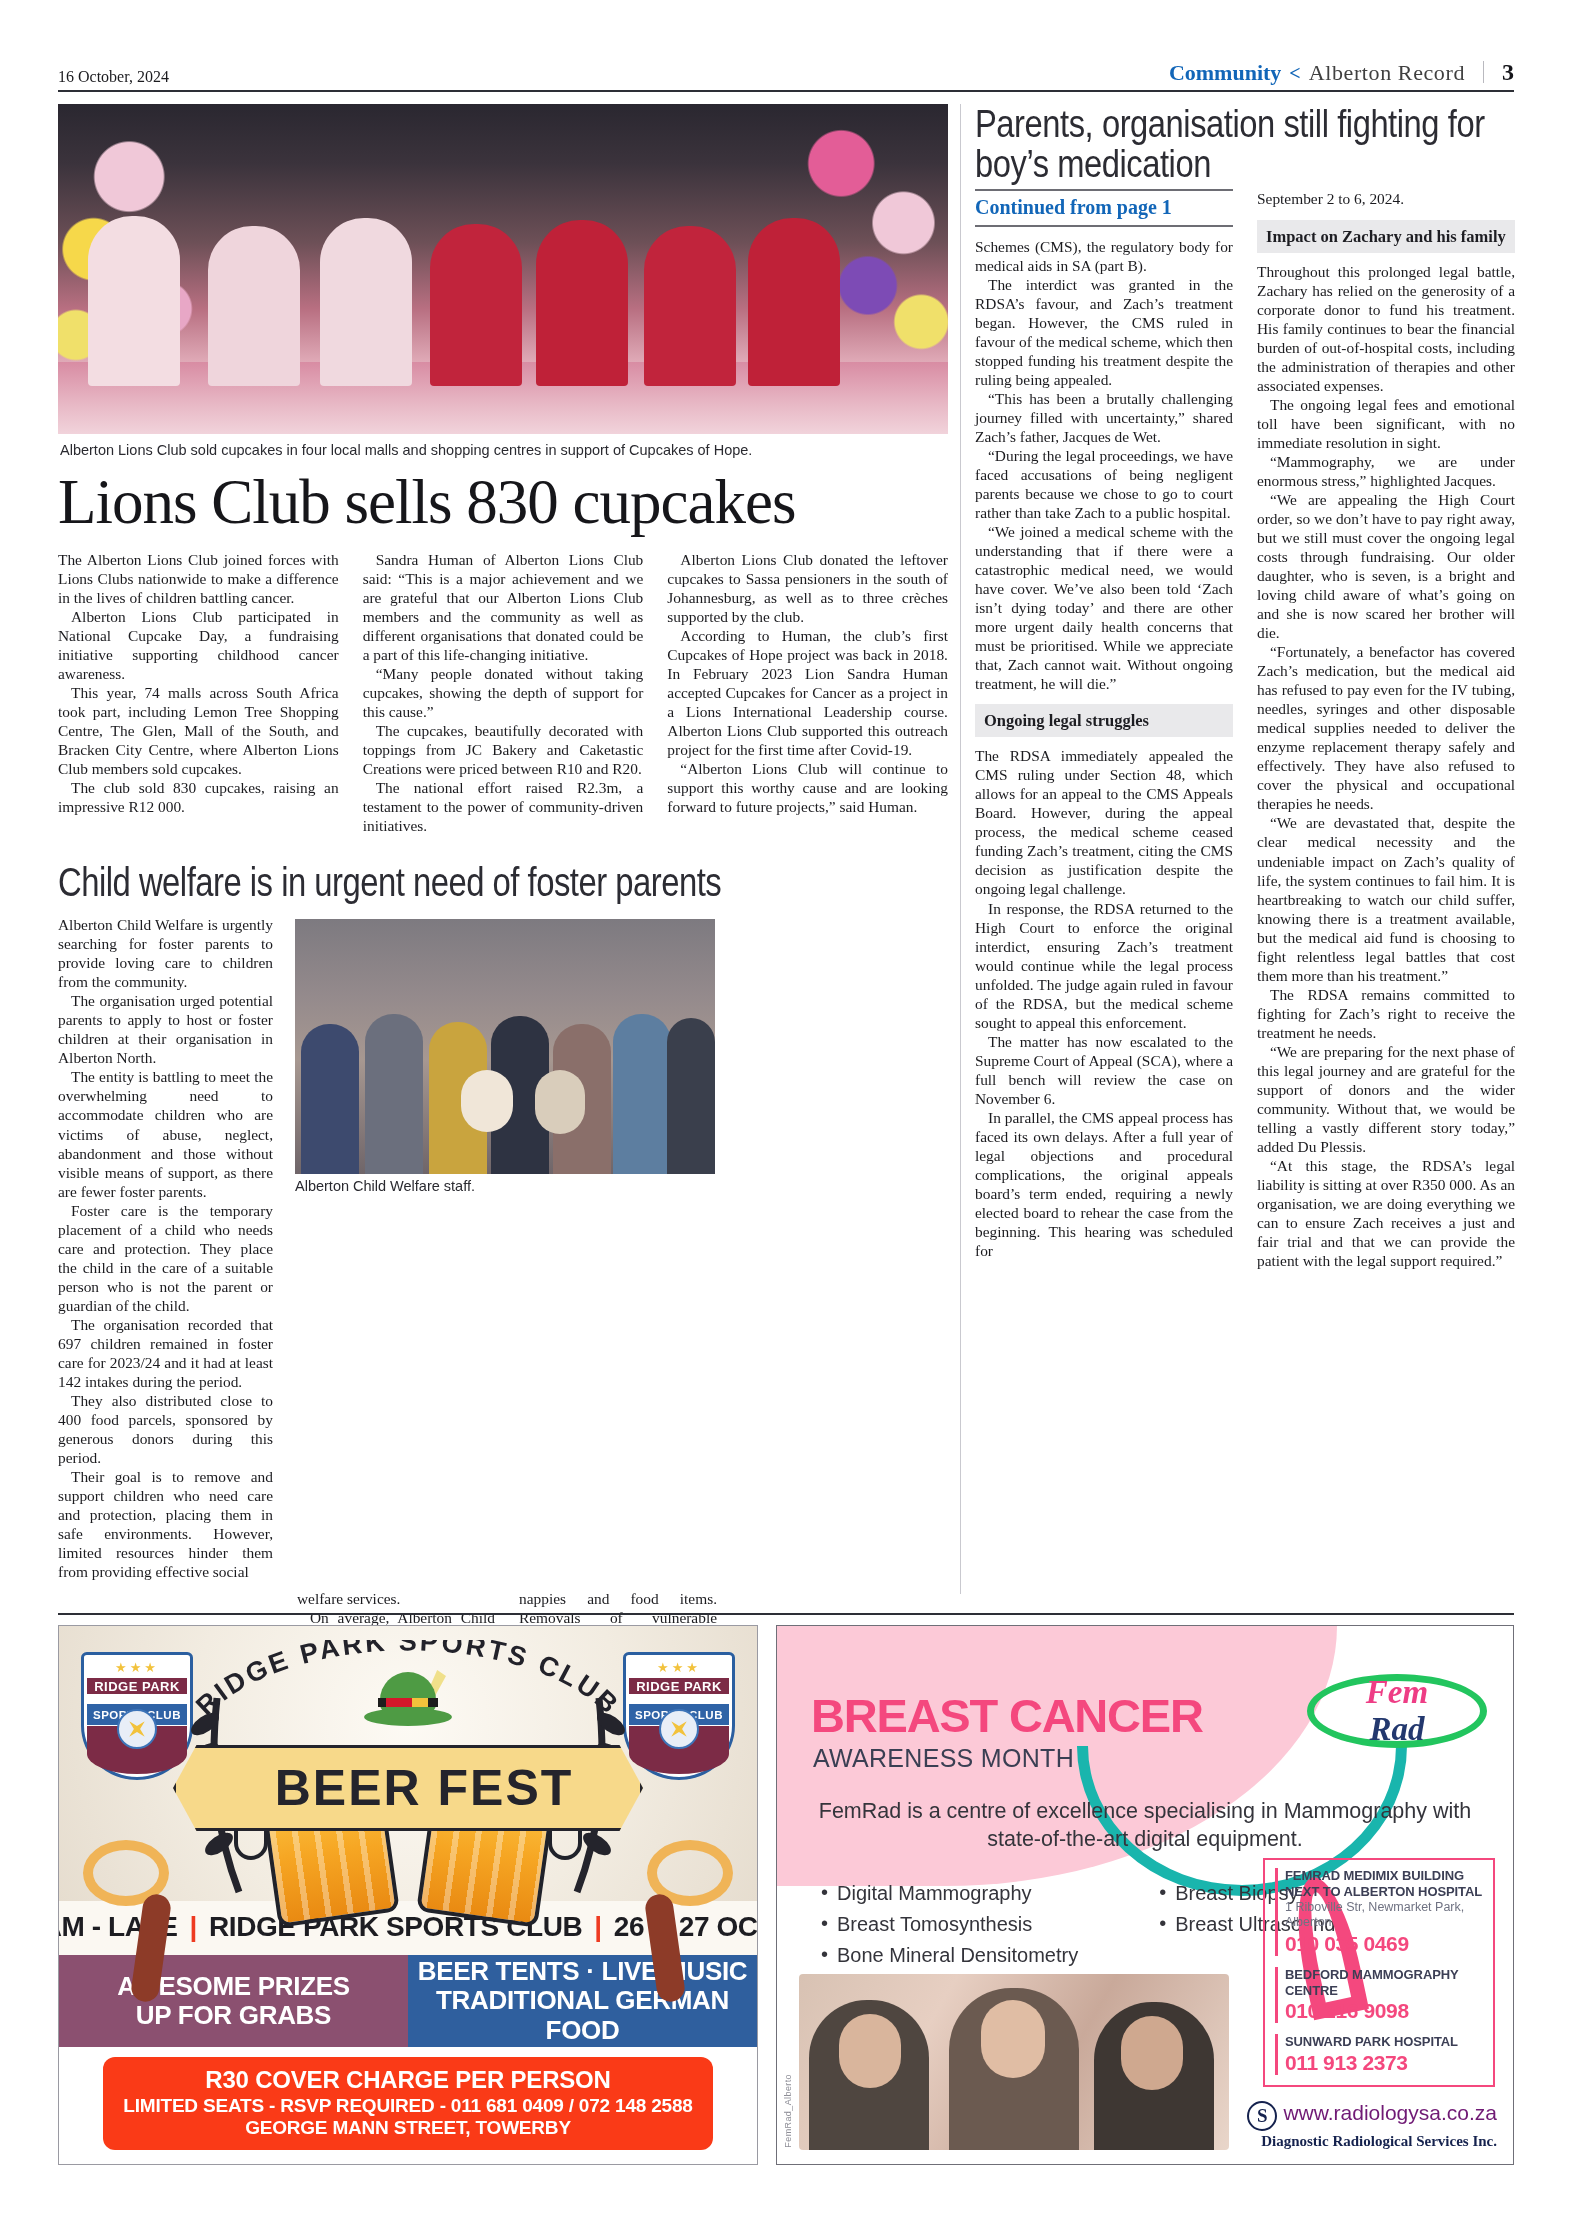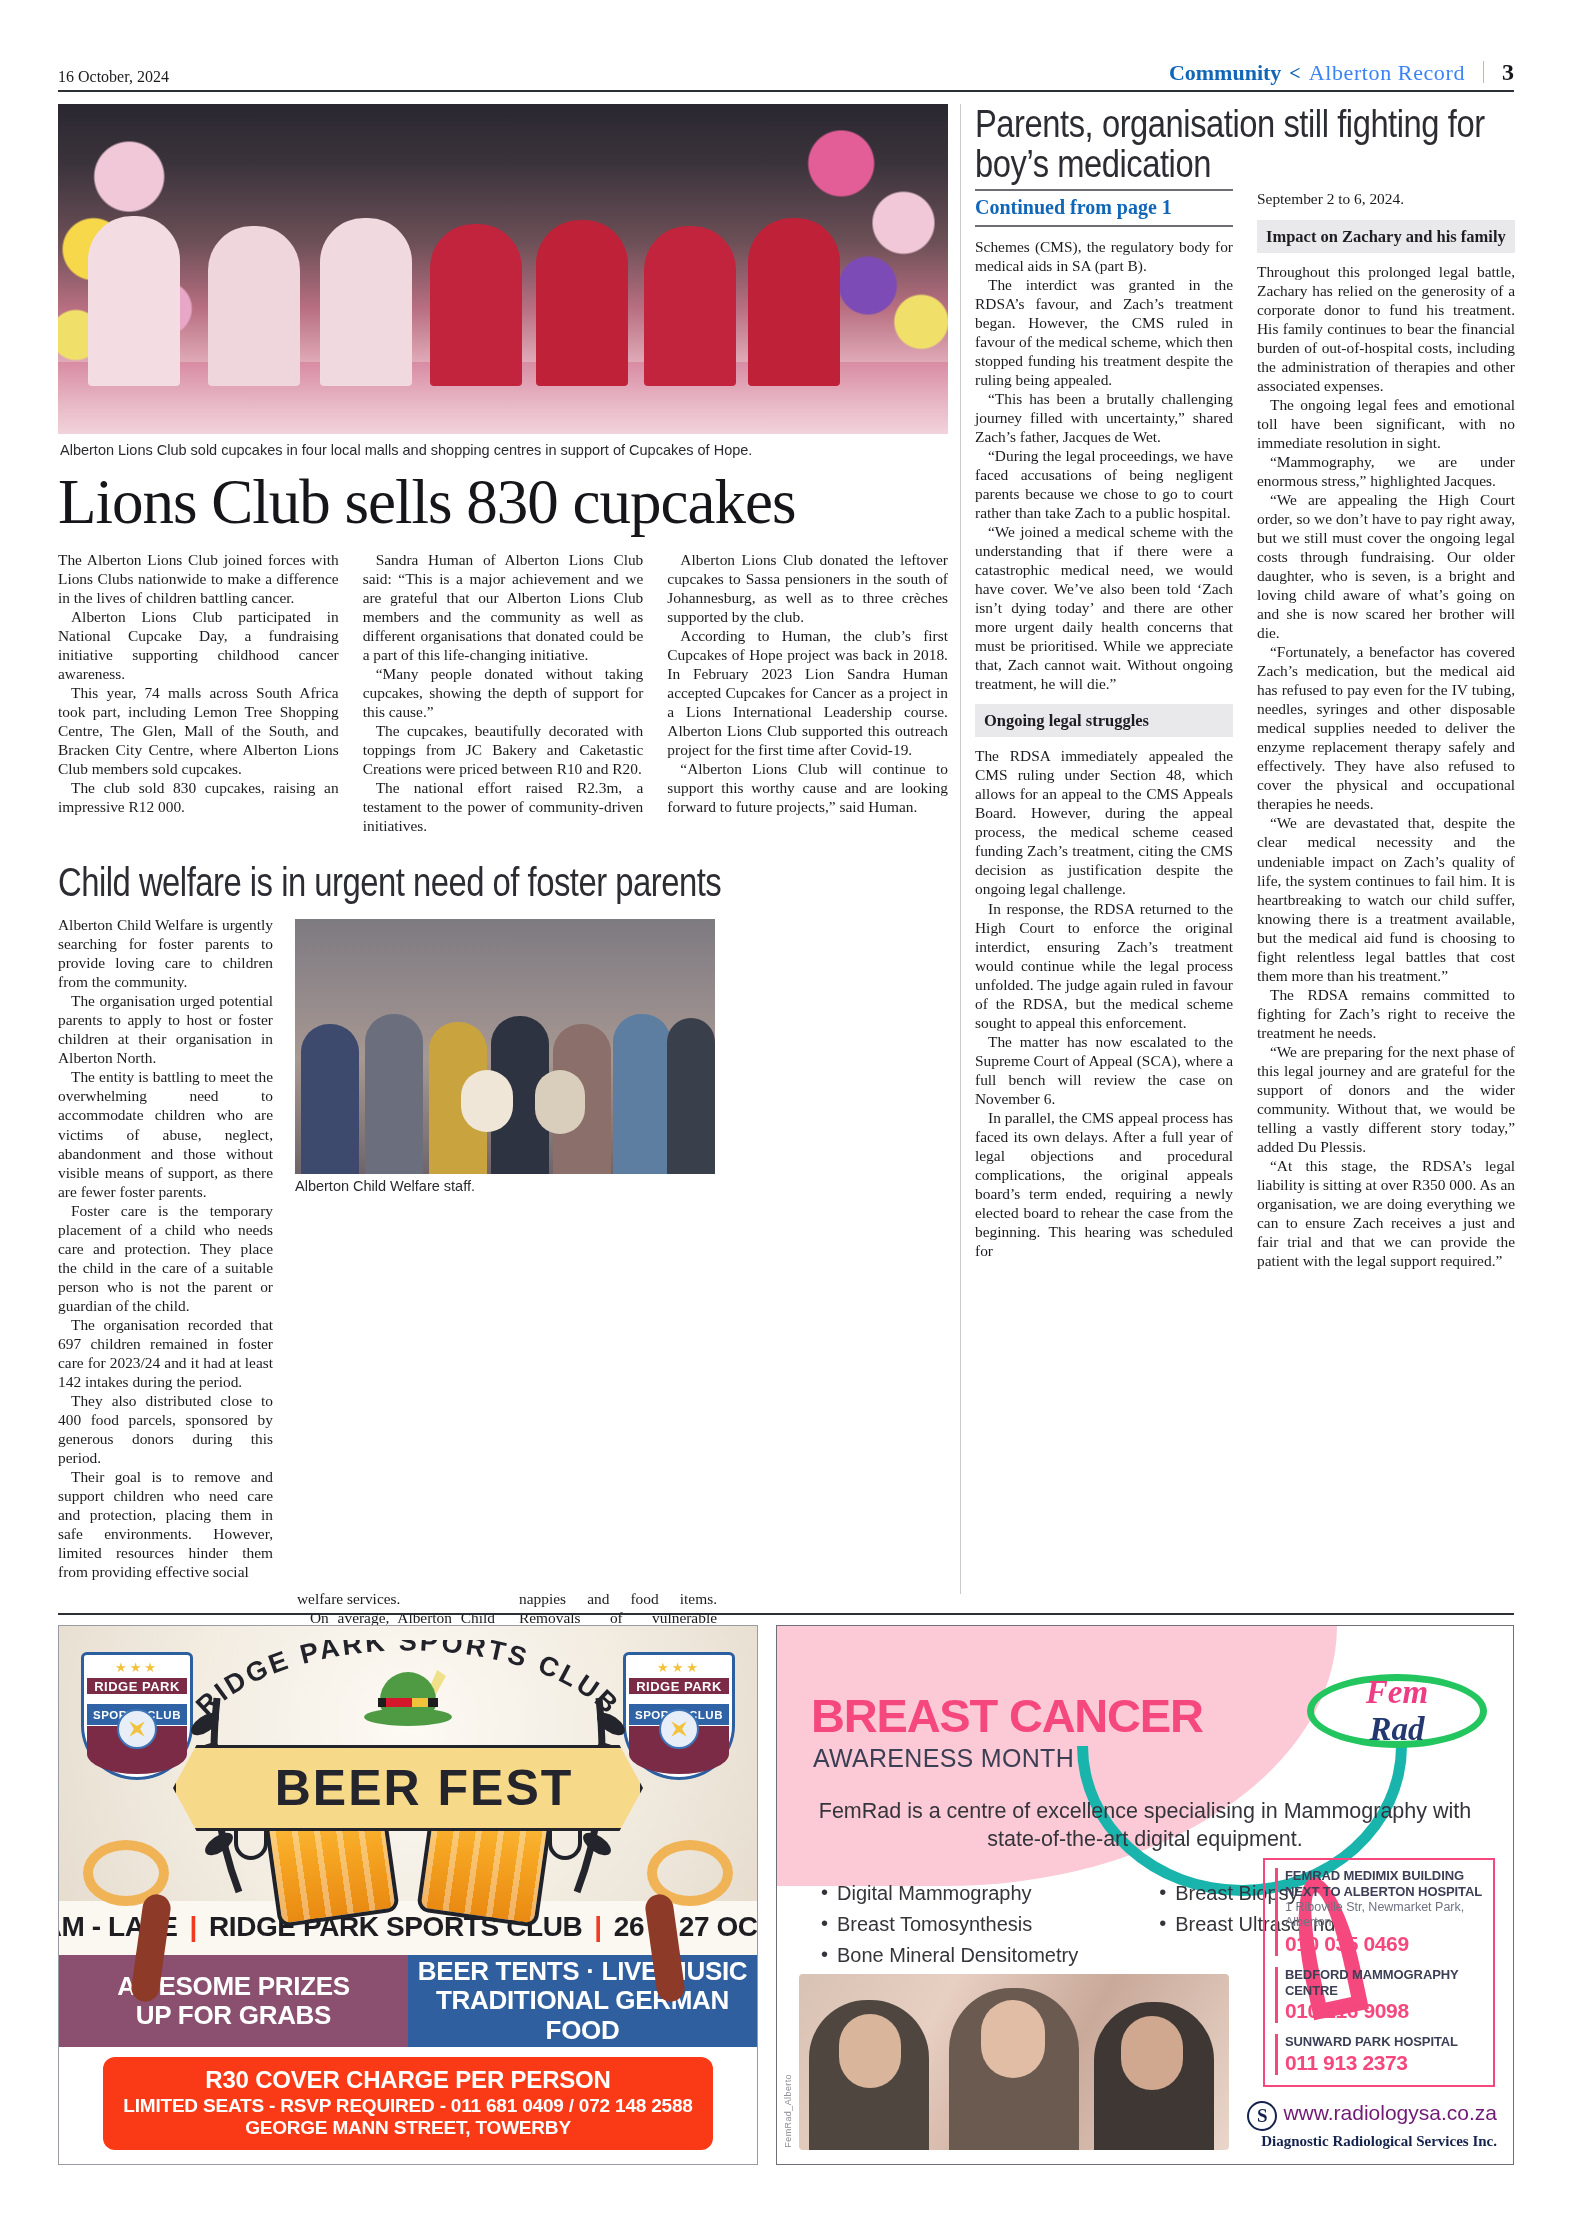--- a/index.html
+++ b/index.html
@@ -17,21 +17,21 @@
 
   
   .masthead {
     position:absolute; left:58px; top:52px; width:1456px; height:40px;
     display:flex; align-items:flex-end; justify-content:space-between;
     border-bottom:2px solid #2d2f36; padding-bottom:4px;
   }
   .masthead-right { display:flex; align-items:baseline; gap:8px; font-size:22px; }
   .mh-community { color:#1266b8; font-weight:bold;margin-left:35px; }
   .mh-arrow { color:#1266b8; font-weight:bold; font-size:20px; }
-  .mh-title { color:#3b82f6; letter-spacing:.6px; }
+  .mh-title { color:#404040; letter-spacing:.6px; }
   .mh-sep { display:inline-block; width:1px; height:22px; background:#b9b9bf; margin:0 10px; position:relative; top:3px; }
   .mh-page { font-weight:bold; font-size:24px; color:#15151a; }
 
   
   .col-left { position:absolute; left:58px; top:104px; width:890px; }
   .col-right { position:absolute; left:975px; top:104px; width:540px; }
   .vrule { position:absolute; left:960px; top:104px; width:1px; height:1490px; background:#c9c9cf; }
 
   
   .hero-photo {

